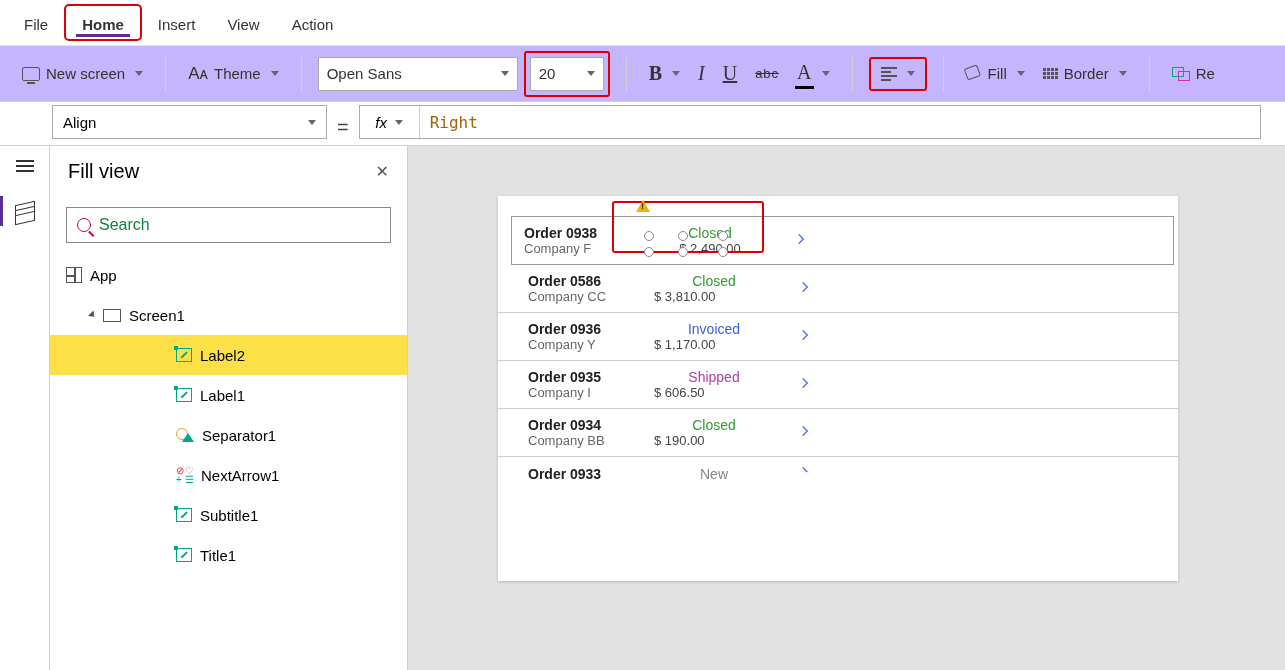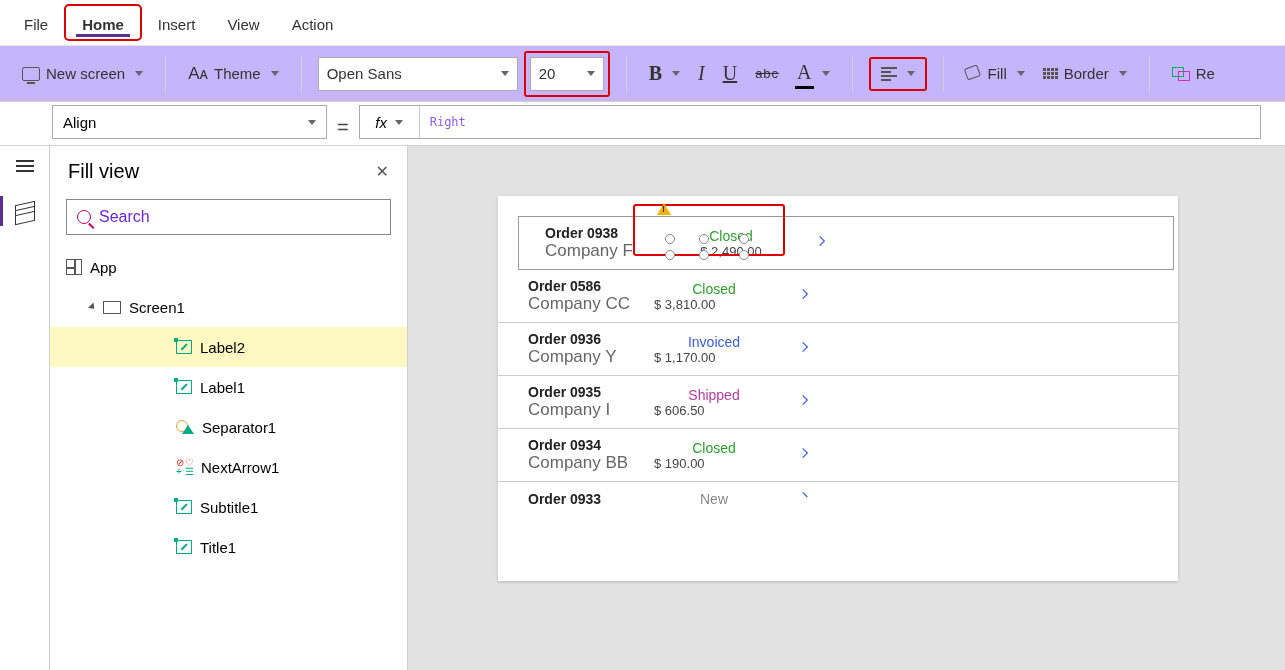--- a/index.html
+++ b/index.html
@@ -44,51 +44,51 @@
   .ico-reorder { display:inline-block; width:18px; height:14px; position:relative; }
   .ico-reorder::before{content:"";position:absolute;width:10px;height:8px;border:1.5px solid #0a7;left:0;top:0;}
   .ico-reorder::after{content:"";position:absolute;width:10px;height:8px;border:1.5px solid #c3a;right:0;bottom:0;}
 
   
   .fbar { height:44px; border-bottom:1px solid #d0d0d0; display:flex; align-items:flex-end; padding:6px 24px; gap:10px; font-size:15px; }
   .fprop { border:1px solid #aaa; width:275px; height:34px; display:flex; align-items:center; justify-content:space-between; padding:0 10px; margin-left:28px; }
   .feq { font-size:20px; color:#444; }
   .fx { border:1px solid #aaa; height:34px; display:flex; align-items:center; flex:1; }
   .fxlab { width:60px; display:flex; align-items:center; justify-content:center; gap:4px; font-style:italic; font-family:Georgia,serif; border-right:1px solid #ccc; height:100%; }
-  .fxval { padding:0 10px; font-family:Consolas,monospace; color:#8b5cf6; font-size:12px; }
+  .fxval { padding:0 10px; font-family:Consolas,monospace; color:#a16207; font-size:16px; }
 
   
   .main { display:flex; height:calc(670px - 46px - 56px - 44px); }
 
   
   .rail { width:50px; border-right:1px solid #d0d0d0; display:flex; flex-direction:column; align-items:center; padding-top:14px; gap:24px; }
   .hamb { display:flex; flex-direction:column; gap:3px; }
   .hamb span { width:18px; height:2px; background:#333; }
   .layers { width:20px; height:16px; position:relative; }
   .layers span{position:absolute;width:20px;height:10px;border:1.5px solid #333;transform:skewY(-12deg);background:#fff;}
   .layers span:nth-child(1){top:0;}
   .layers span:nth-child(2){top:5px;}
   .layers span:nth-child(3){top:10px;}
   .rail .layers-wrap{border-left:3px solid #5b2e91;padding-left:12px;margin-left:-15px;height:30px;display:flex;align-items:center;}
 
   
   .tree { width:358px; border-right:1px solid #d0d0d0; background:#fff; display:flex; flex-direction:column; }
   .tree-head { display:flex; align-items:center; justify-content:space-between; padding:14px 18px 10px 18px; }
   .tree-head h2 { margin:0; font-size:20px; font-weight:400; }
   .xicon::before{content:"✕";font-size:16px;color:#555;}
-  .search { margin:6px 16px 12px 16px; border:1px solid #888; height:36px; display:flex; align-items:center; gap:8px; padding:0 10px; color:#6d28d9; }
+  .search { margin:14px 16px 12px 16px; border:1px solid #888; height:36px; display:flex; align-items:center; gap:8px; padding:0 10px; color:#15803d; }
   .mag { width:14px; height:14px; border:1.5px solid #b06; border-radius:50%; position:relative; }
   .mag::after{content:"";position:absolute;width:7px;height:1.5px;background:#b06;bottom:-3px;right:-5px;transform:rotate(45deg);}
   .tnodes { font-size:15px; }
   .tnode { display:flex; align-items:center; gap:8px; height:40px; padding-left:16px; }
   .tnode.lvl1{padding-left:16px;}
   .tnode.lvl2{padding-left:40px;}
   .tnode.lvl3{padding-left:76px;}
   .tnode.lvl4{padding-left:126px;}
-  .tnode.sel{background:#fef9c3;}
+  .tnode.sel{background:#fde047;}
   .tw { width:0;height:0;border-top:4px solid transparent;border-bottom:4px solid transparent;border-left:5px solid #555; }
   .tw.open{transform:rotate(45deg);}
   .ico-app{width:16px;height:16px;border:1.5px solid #555;display:inline-block;position:relative;}
   .ico-app::after{content:"";position:absolute;left:50%;top:0;bottom:0;width:1.5px;background:#555;}
   .ico-app::before{content:"";position:absolute;top:50%;left:0;right:50%;height:1.5px;background:#555;}
   .ico-scr{width:18px;height:13px;border:1.5px solid #555;display:inline-block;}
   .ico-gal{display:inline-grid;grid-template-columns:8px 8px;grid-template-rows:8px 8px;gap:1px;}
   .ico-gal span:nth-child(1){background:#5fb15f;}
   .ico-gal span:nth-child(2){background:#4aa0d0;}
   .ico-gal span:nth-child(3){background:#e2a23a;}
@@ -103,23 +103,23 @@
   .ico-arr span:nth-child(1){color:#c33;}
   .ico-arr span:nth-child(2){color:#c33;}
   .ico-arr span:nth-child(3){color:#0a8;}
   .ico-arr span:nth-child(4){color:#0a8;}
 
   
   .canvas { flex:1; background:#e2e2e2; position:relative; }
   .phone { position:absolute; left:90px; top:50px; width:680px; height:385px; background:#fff; box-shadow:0 1px 3px rgba(0,0,0,.2); }
   .list { padding:20px 0 0 0; }
   .row { display:grid; grid-template-columns:120px 120px 50px; align-items:center; padding:8px 0 8px 30px; border-bottom:1px solid #ccc; column-gap:6px; position:relative; }
-  .row.first{border:1px solid #999;margin:0 4px 0 20px;padding-left:26px;}
+  .row.first{border:1px solid #999;margin:0 4px 0 13px;padding-left:12px;}
   .oid{font-weight:700;font-size:14px;color:#222;}
-  .comp{font-size:17px;color:#666;grid-column:1;}
+  .comp{font-size:13px;color:#666;grid-column:1;}
   .stat{font-size:14px;text-align:center;}
   .stat.Closed{color:#2e9e2e;}
   .stat.Invoiced{color:#3a5fd6;}
   .stat.Shipped{color:#b03fa0;}
   .stat.New{color:#888;}
   .price{font-size:13px;color:#444;text-align:left;}
   .chev{justify-self:center;}
   .chev svg{width:14px;height:14px;}
   .selbox{position:absolute;border:2px solid #d00;border-radius:3px;}
   .handle{width:10px;height:10px;border:1px solid #888;background:#fff;border-radius:50%;position:absolute;}

